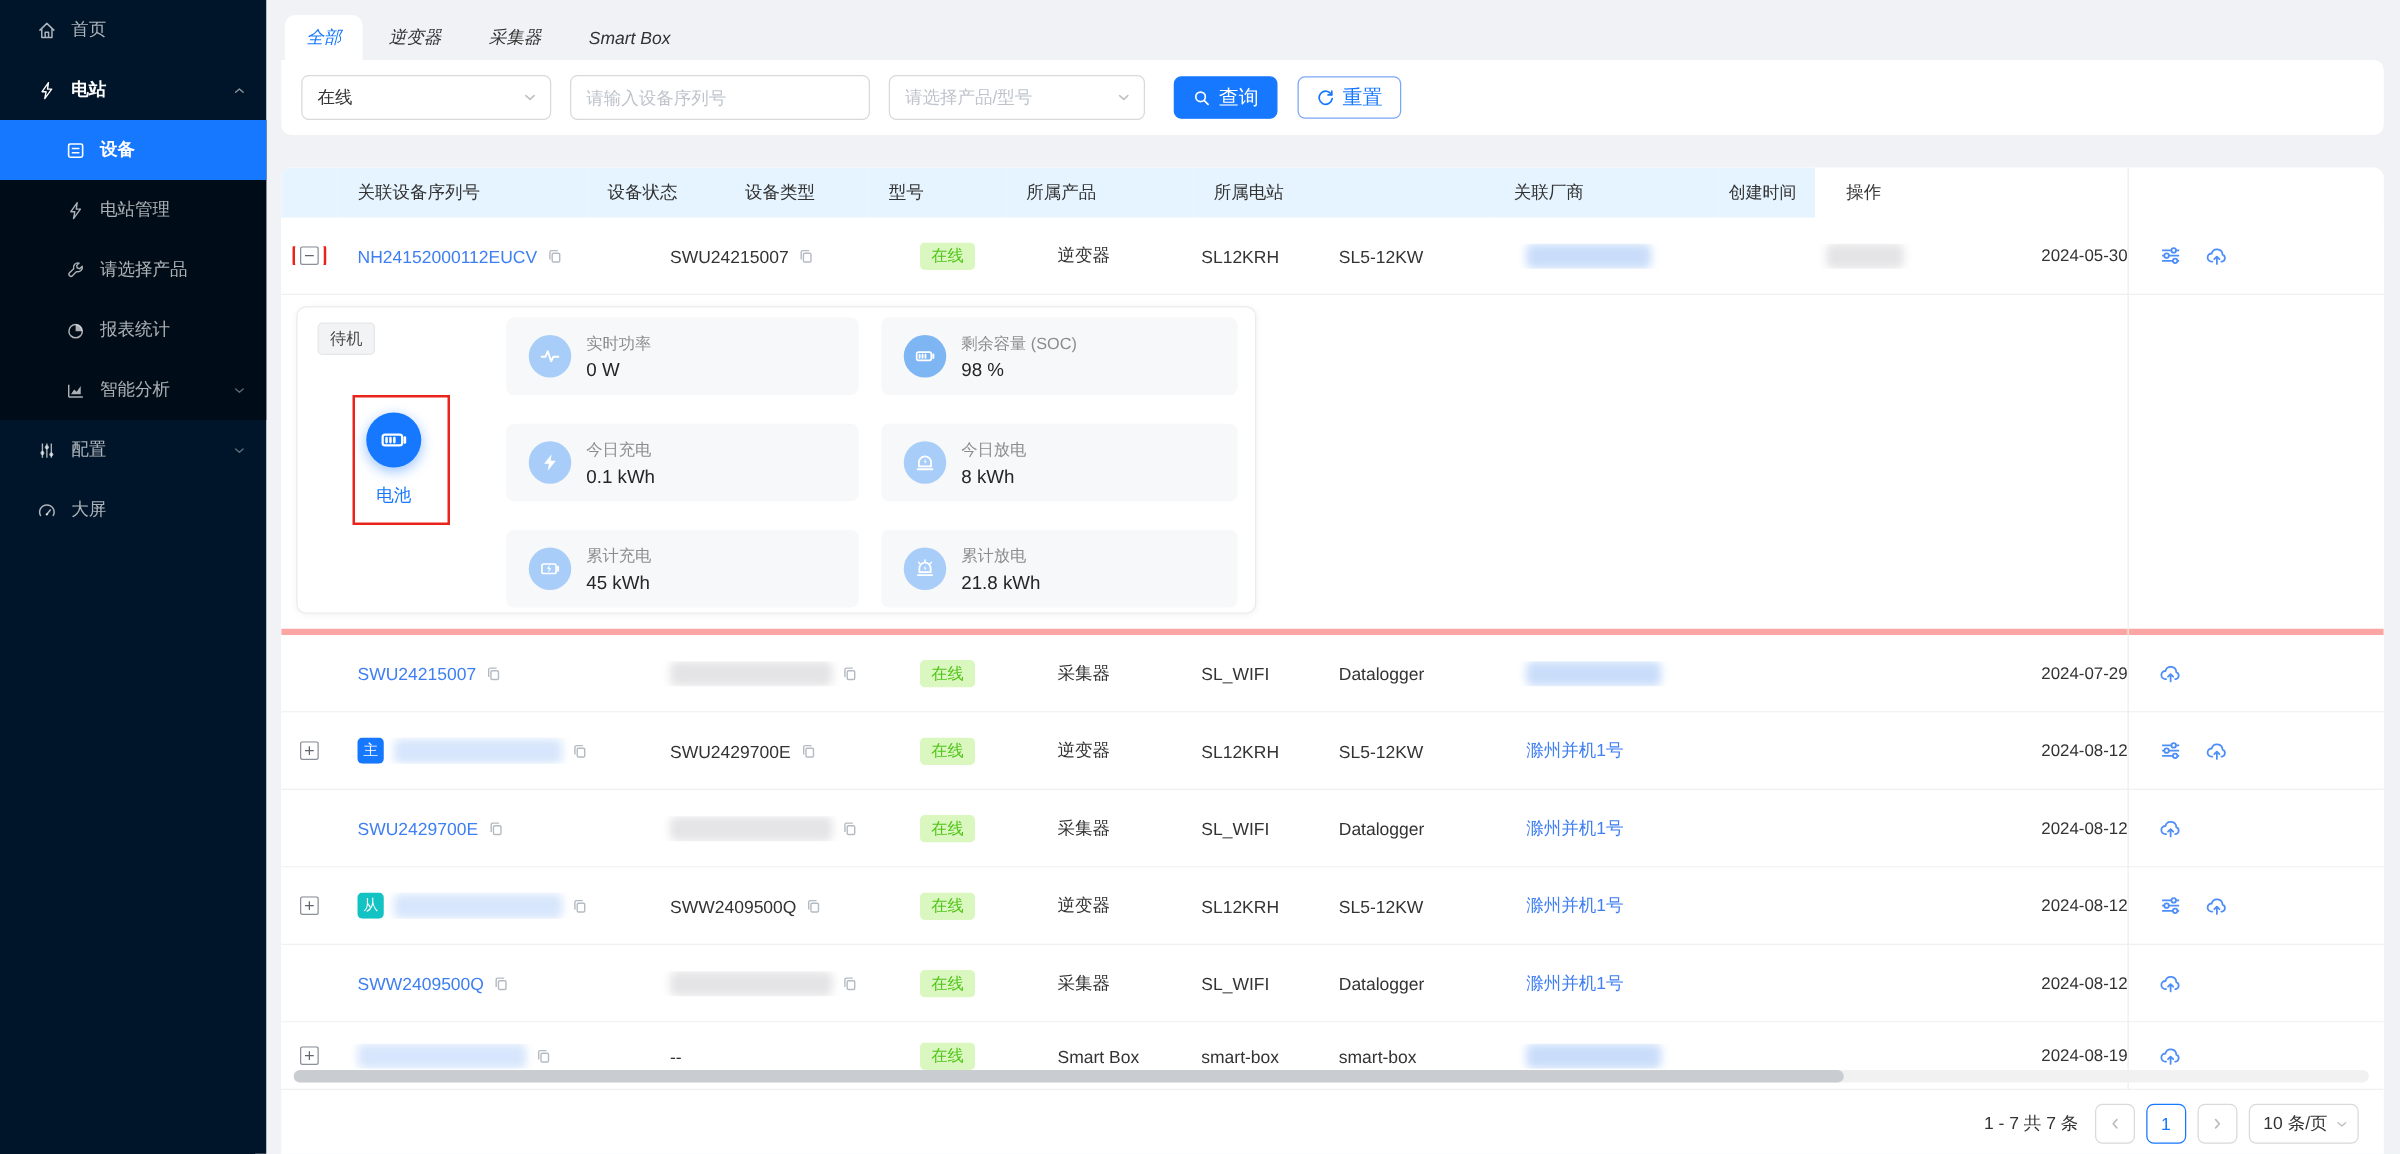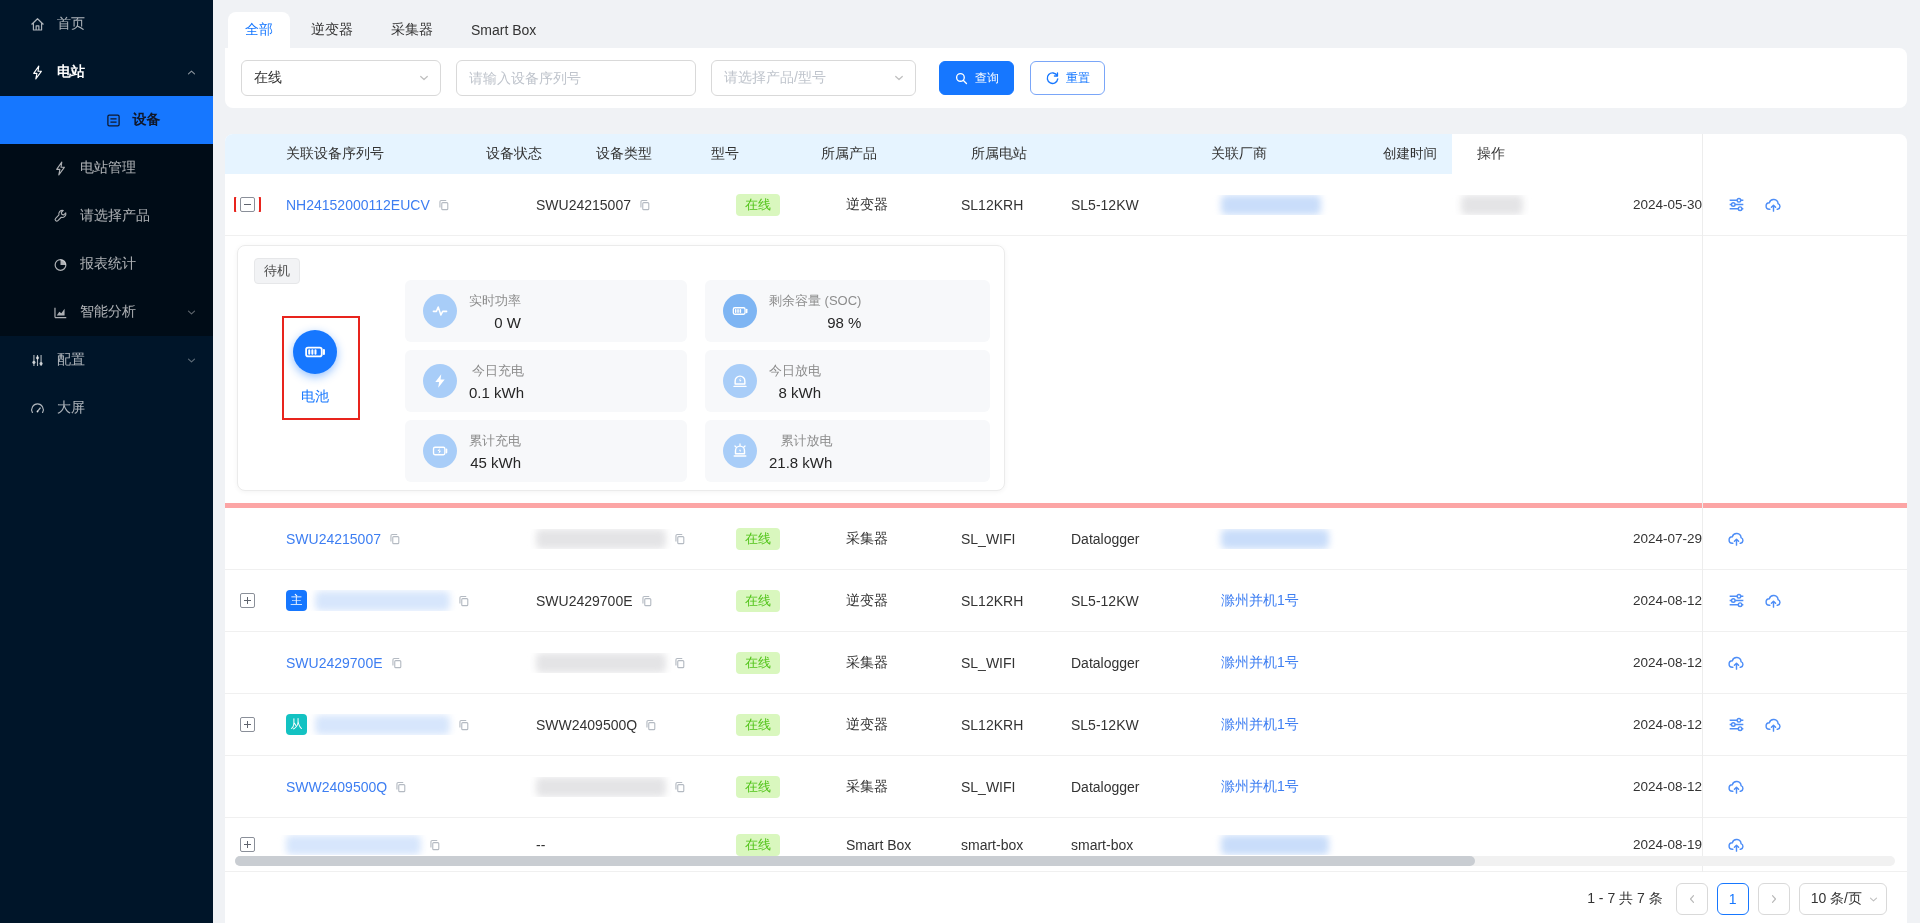--- a/index.html
+++ b/index.html
@@ -9,42 +9,42 @@
 
   
   .sidebar { position:absolute; left:0; top:0; width:213px; height:923px; background:#001529; }
   .side-item { position:relative; height:48px; display:flex; align-items:center; padding-left:29px;
     color:rgba(255,255,255,0.68); font-size:14px; cursor:pointer; }
   .side-item .ic { width:17px; height:17px; margin-right:11px; flex:0 0 auto; }
   .side-item .chev { position:absolute; right:16px; width:11px; height:11px; opacity:.55; }
   .side-item.parent-open { color:#fff; font-weight:bold; }
   .submenu { background:#000c17; }
   .submenu .side-item { padding-left:52px; }
-  .side-item.selected { background:#1677ff; color:#0f172a; font-weight:bold;justify-content:center; }
+  .side-item.selected { background:#1677ff; color:#ffffff; font-weight:bold; }
 
   
   .main { position:absolute; left:213px; top:0; right:0; bottom:0; }
 
   
   .tabbar { position:absolute; left:15px; top:12px; height:36px; display:flex; align-items:stretch; }
-  .tab { padding:0 17px; display:flex; align-items:center; font-size:14px; color:#333; cursor:pointer; margin-right:4px; }
+  .tab { padding:0 17px; display:flex; align-items:center; font-size:14px; color:#333; cursor:pointer; margin-right:4px;font-style:italic; }
   .tab.active { background:#fff; color:#1677ff; border-radius:8px 8px 0 0; }
 
   
   .filter-card { position:absolute; left:12px; top:48px; width:1682px; height:60px; background:#fff;
     border-radius:0 8px 8px 8px; display:flex; align-items:center; padding:0 16px; }
   .ctl { height:36px; border:1px solid #d9d9d9; border-radius:6px; background:#fff;
     display:flex; align-items:center; font-size:14px; padding:0 12px; position:relative; }
   .ctl .chev { position:absolute; right:10px; width:12px; height:12px; }
   .sel-status { width:200px; margin-right:15px; color:#333; }
   .inp-serial { width:240px; margin-right:15px; }
   .inp-serial input { border:0; outline:0; width:100%; font:inherit; color:#333; }
   .inp-serial input::placeholder { color:#bfc4cc; }
   .sel-product { width:205px; margin-right:23px; color:#bfc4cc; }
-  .btn { height:34px; border-radius:6px; font-size:12px; display:flex; align-items:center; gap:6px;
+  .btn { height:34px; border-radius:6px; font-size:16px; display:flex; align-items:center; gap:6px;
     padding:0 14px; cursor:pointer; }
   .btn-primary { background:#1677ff; color:#fff; border:1px solid #1677ff; margin-right:16px; }
   .btn-ghost { background:#fff; color:#1677ff; border:1px solid #7aa6f8; }
 
   
   .table-card { position:absolute; left:12px; top:134px; width:1682px; height:789px; background:#fff;
     border-radius:8px 8px 0 0; overflow:hidden; }
   .thead { display:flex; height:40px; align-items:center; font-size:14px; font-weight:500; color:#333; }
   .thead .c { background:#e6f4ff; height:40px; display:flex; align-items:center; }
   .thead .c-actions { background:#fff; }
@@ -87,22 +87,22 @@
   .exp-panel { position:absolute; left:12px; top:9px; width:768px; height:246px; background:#fff;
     border:1px solid #ebebeb; border-radius:8px; box-shadow:0 1px 5px rgba(0,0,0,0.05); }
   .standby-badge { position:absolute; left:16px; top:12px; background:#f2f3f5; border:1px solid #e6e7e9;
     color:#4b4b4b; font-size:13px; padding:3px 9px; border-radius:4px; }
   .battery-block { position:absolute; left:55px; top:84px; width:44px; text-align:center; }
   .battery-circle { width:44px; height:44px; border-radius:50%; background:#1677ff; display:flex;
     align-items:center; justify-content:center; box-shadow:0 3px 10px rgba(22,119,255,0.45); cursor:pointer; }
   .battery-label { margin-top:14px; color:#1677ff; font-size:14px; cursor:pointer; }
   .anno-box { position:absolute; border:2.5px solid #e8241d; pointer-events:none; }
   .anno-battery { left:44px; top:70px; width:78px; height:104px; }
-  .stats-grid { position:absolute; left:167px; top:34px; display:grid;
-    grid-template-columns:282px 285px; gap:8px 18px;text-align:right; }
+  .stats-grid { position:absolute; left:167px; top:8px; display:grid;
+    grid-template-columns:282px 285px; gap:23px 18px; }
   .stat-card { height:62px; background:#f7f8fa; border-radius:6px; display:flex; align-items:center; padding-left:18px; }
   .stat-ic { width:34px; height:34px; border-radius:50%; background:#a8cdf8; display:flex; align-items:center;
     justify-content:center; color:#fff; flex:0 0 auto; }
   .stat-ic.deep { background:#7eb5f3; }
   .stat-txt { margin-left:12px; }
   .stat-label { font-size:13px; color:#8c8c8c; }
   .stat-value { font-size:15px; color:#262626; margin-top:4px; }
 
   
   .hscroll { position:absolute; left:10px; top:722px; width:1660px; height:10px; border-radius:5px; background:#f1f1f1; }

